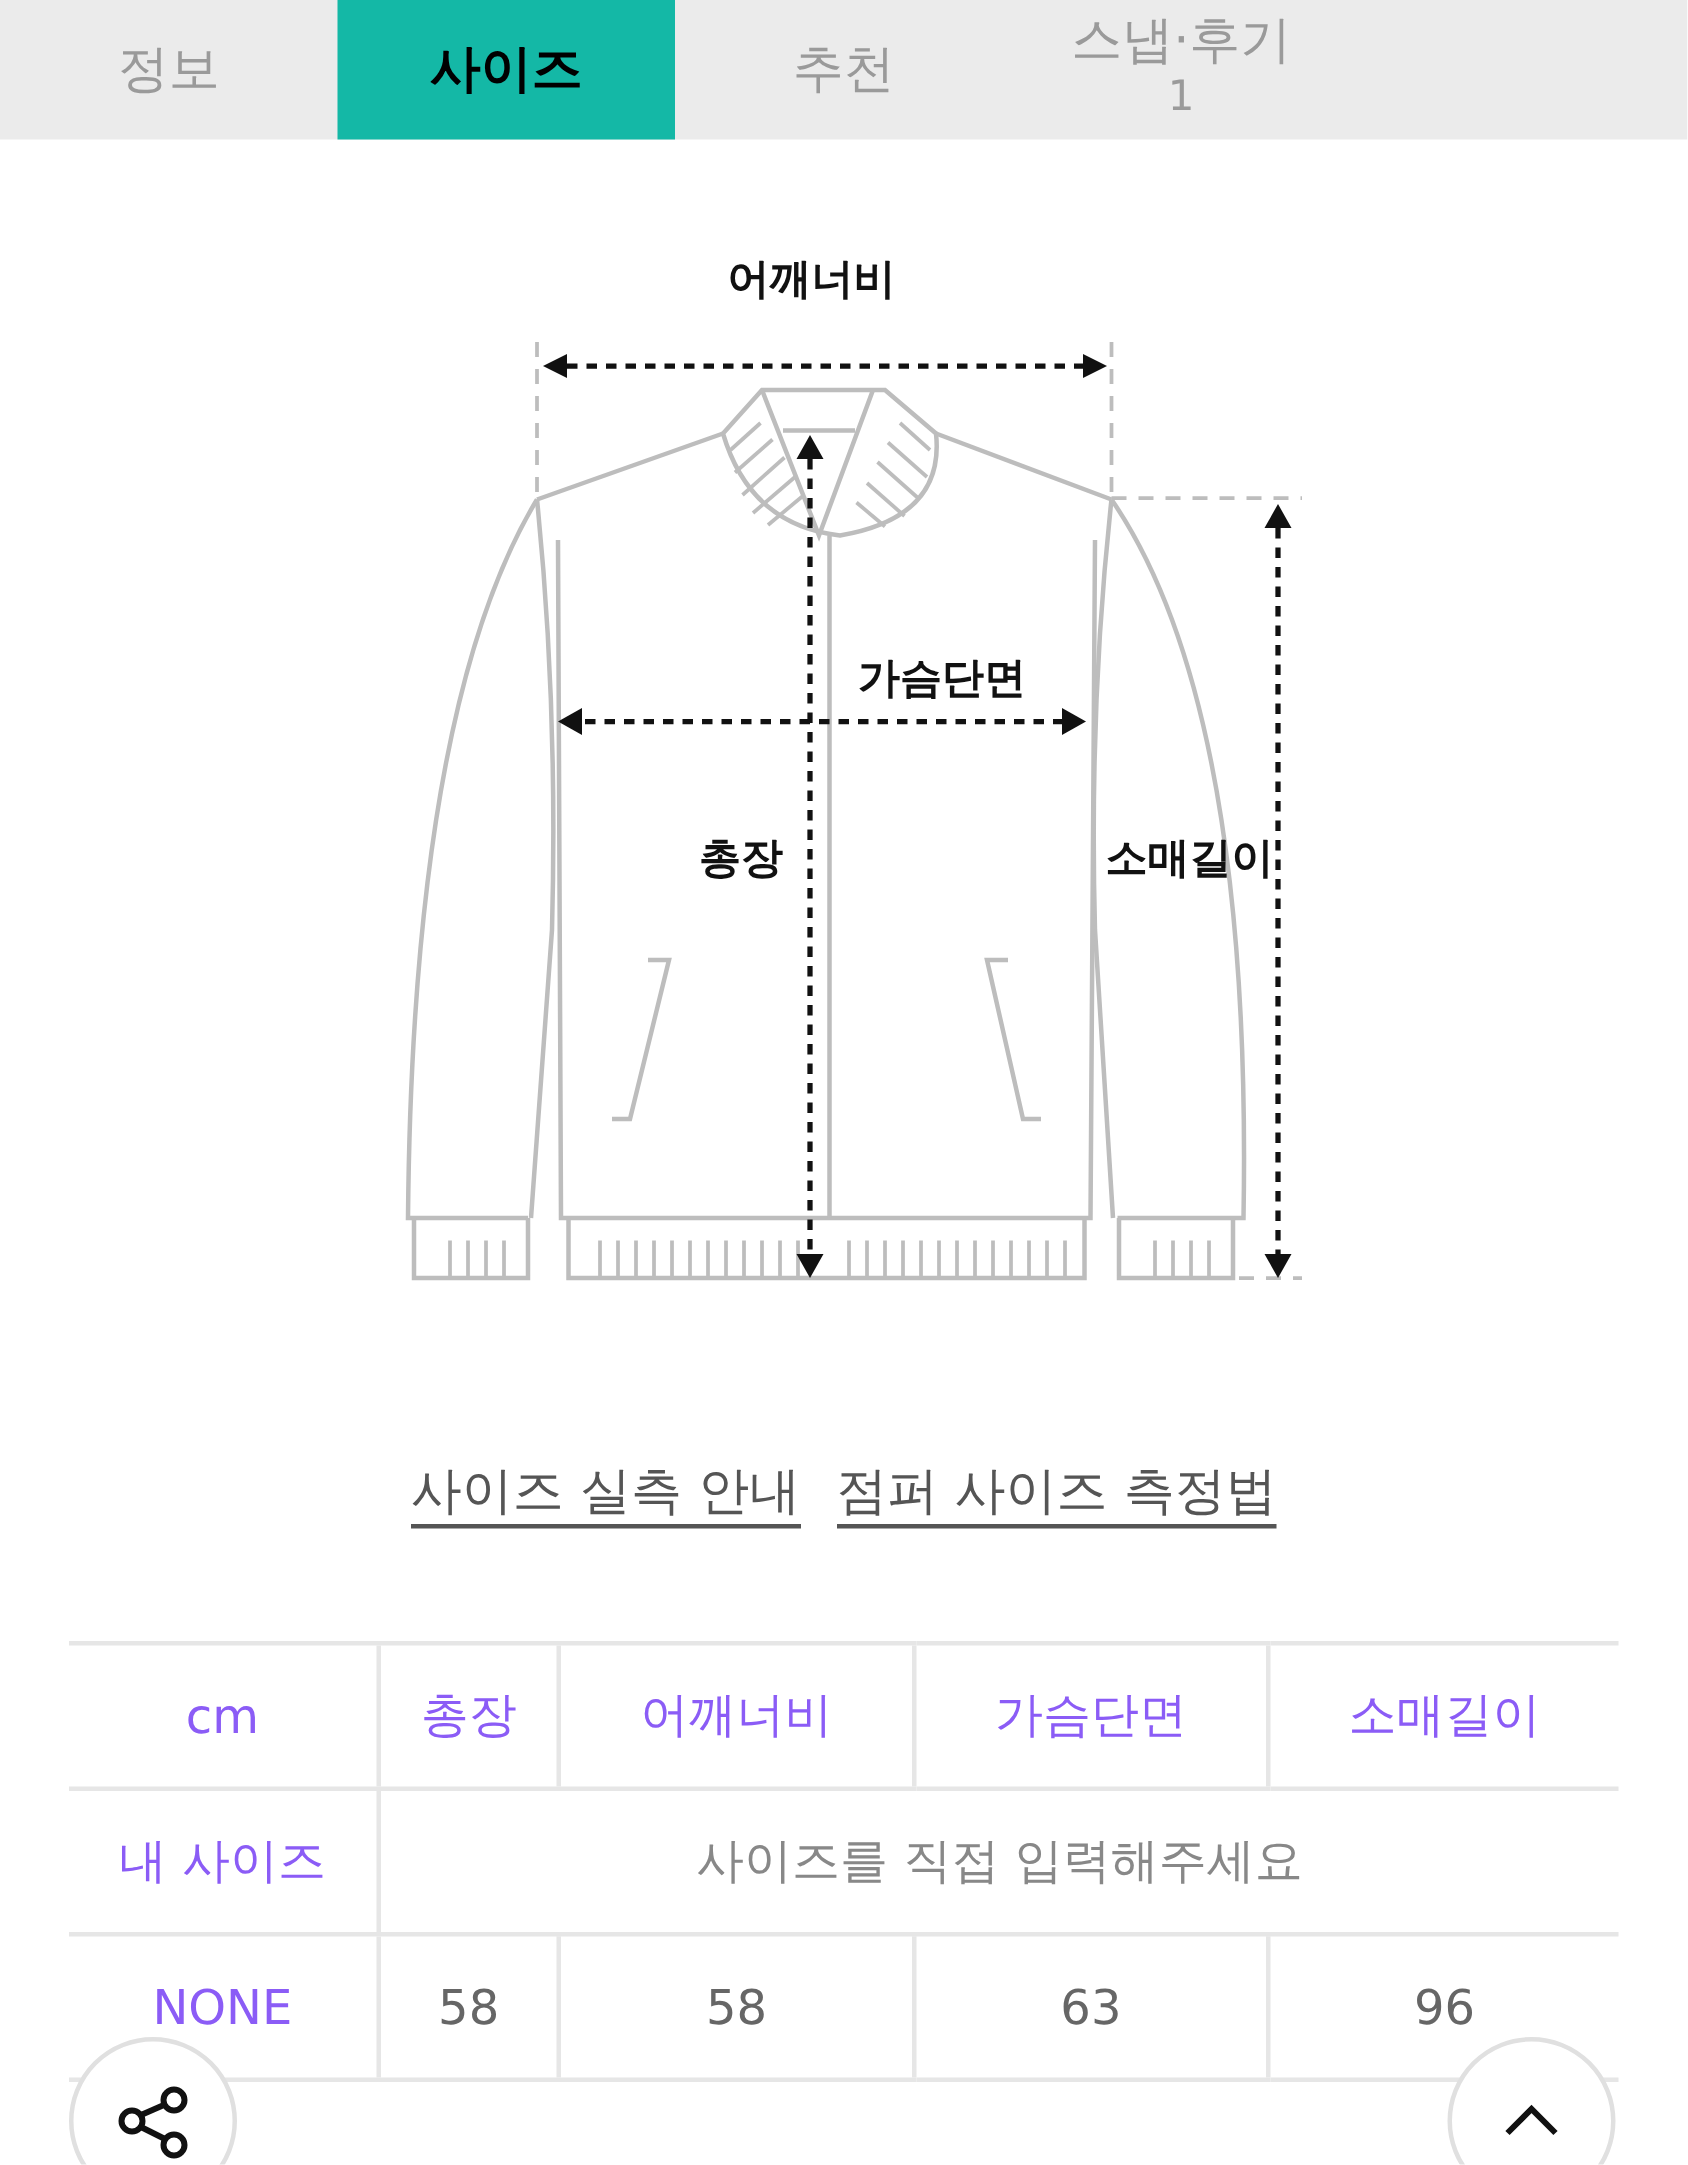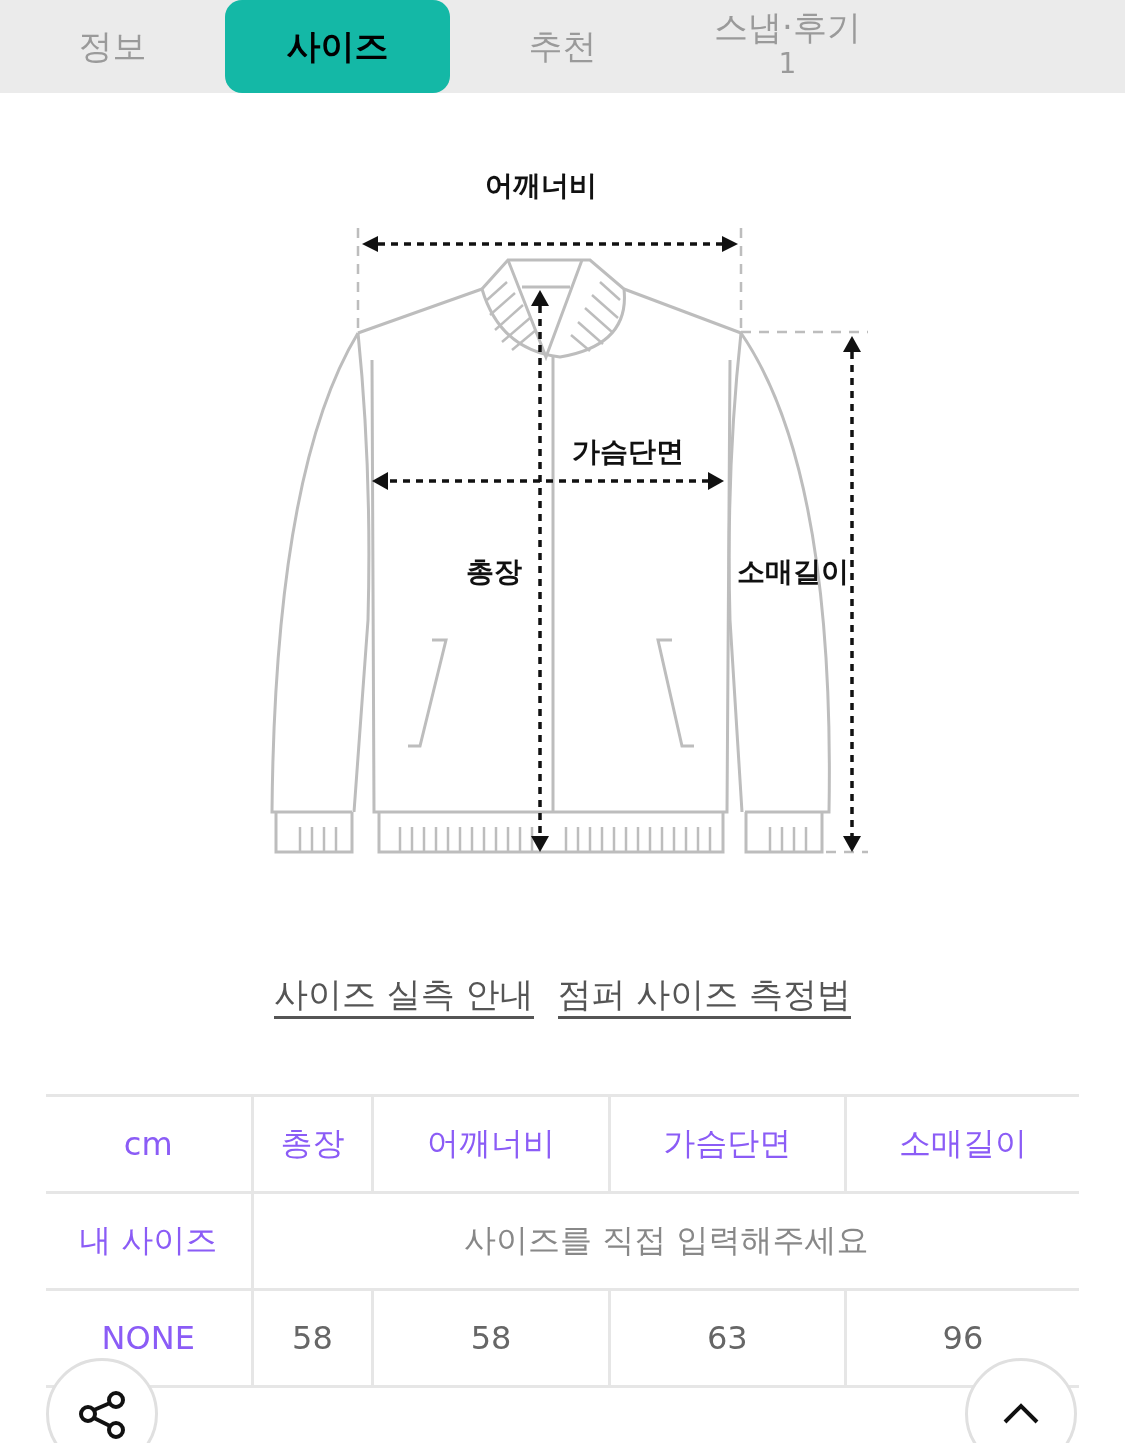--- a/index.html
+++ b/index.html
@@ -1,20 +1,20 @@
 <!DOCTYPE html>
 <html><head>
 <meta charset="utf-8">
 <style>
   * { box-sizing: border-box; margin: 0; padding: 0; }
   html, body { width: 1125px; height: 1443px; background: #ffffff; overflow: hidden; }
   body { font-family: "DejaVu Sans", "Liberation Sans", sans-serif; position: relative; }
 
   .tabs { position: absolute; left: 0; top: 0; width: 1125px; height: 93px; display: flex; background: #ebebeb; }
-  .tab { width: 225px; height: 93px; display: flex; flex-direction: column; align-items: center; justify-content: center; color: #9a9a9a; font-size: 34px; cursor: pointer; border-radius: 17px; }
+  .tab { width: 225px; height: 93px; display: flex; flex-direction: column; align-items: center; justify-content: center; color: #9a9a9a; font-size: 34px; cursor: pointer; }
   .tab.active { background: #14b8a6; color: #000; font-weight: bold; }
   .tab .count { font-size: 28px; margin-top: 4px; line-height: 1; }
   .tab .lbl { line-height: 1.1; }
   .tab.two .lbl { margin-top: -6px; text-align: right; }
 
   .diagram { position: absolute; left: 0; top: 93px; width: 1125px; height: 820px; }
   .diagram svg { position: absolute; left: 0; top: 0; }
   .dlabel { position: absolute; font-size: 28px; font-weight: bold; color: #111; white-space: nowrap; }
 
   .guide-links { position: absolute; top: 975px; left: 0; width: 1125px; display: flex; justify-content: center; gap: 24px; }

